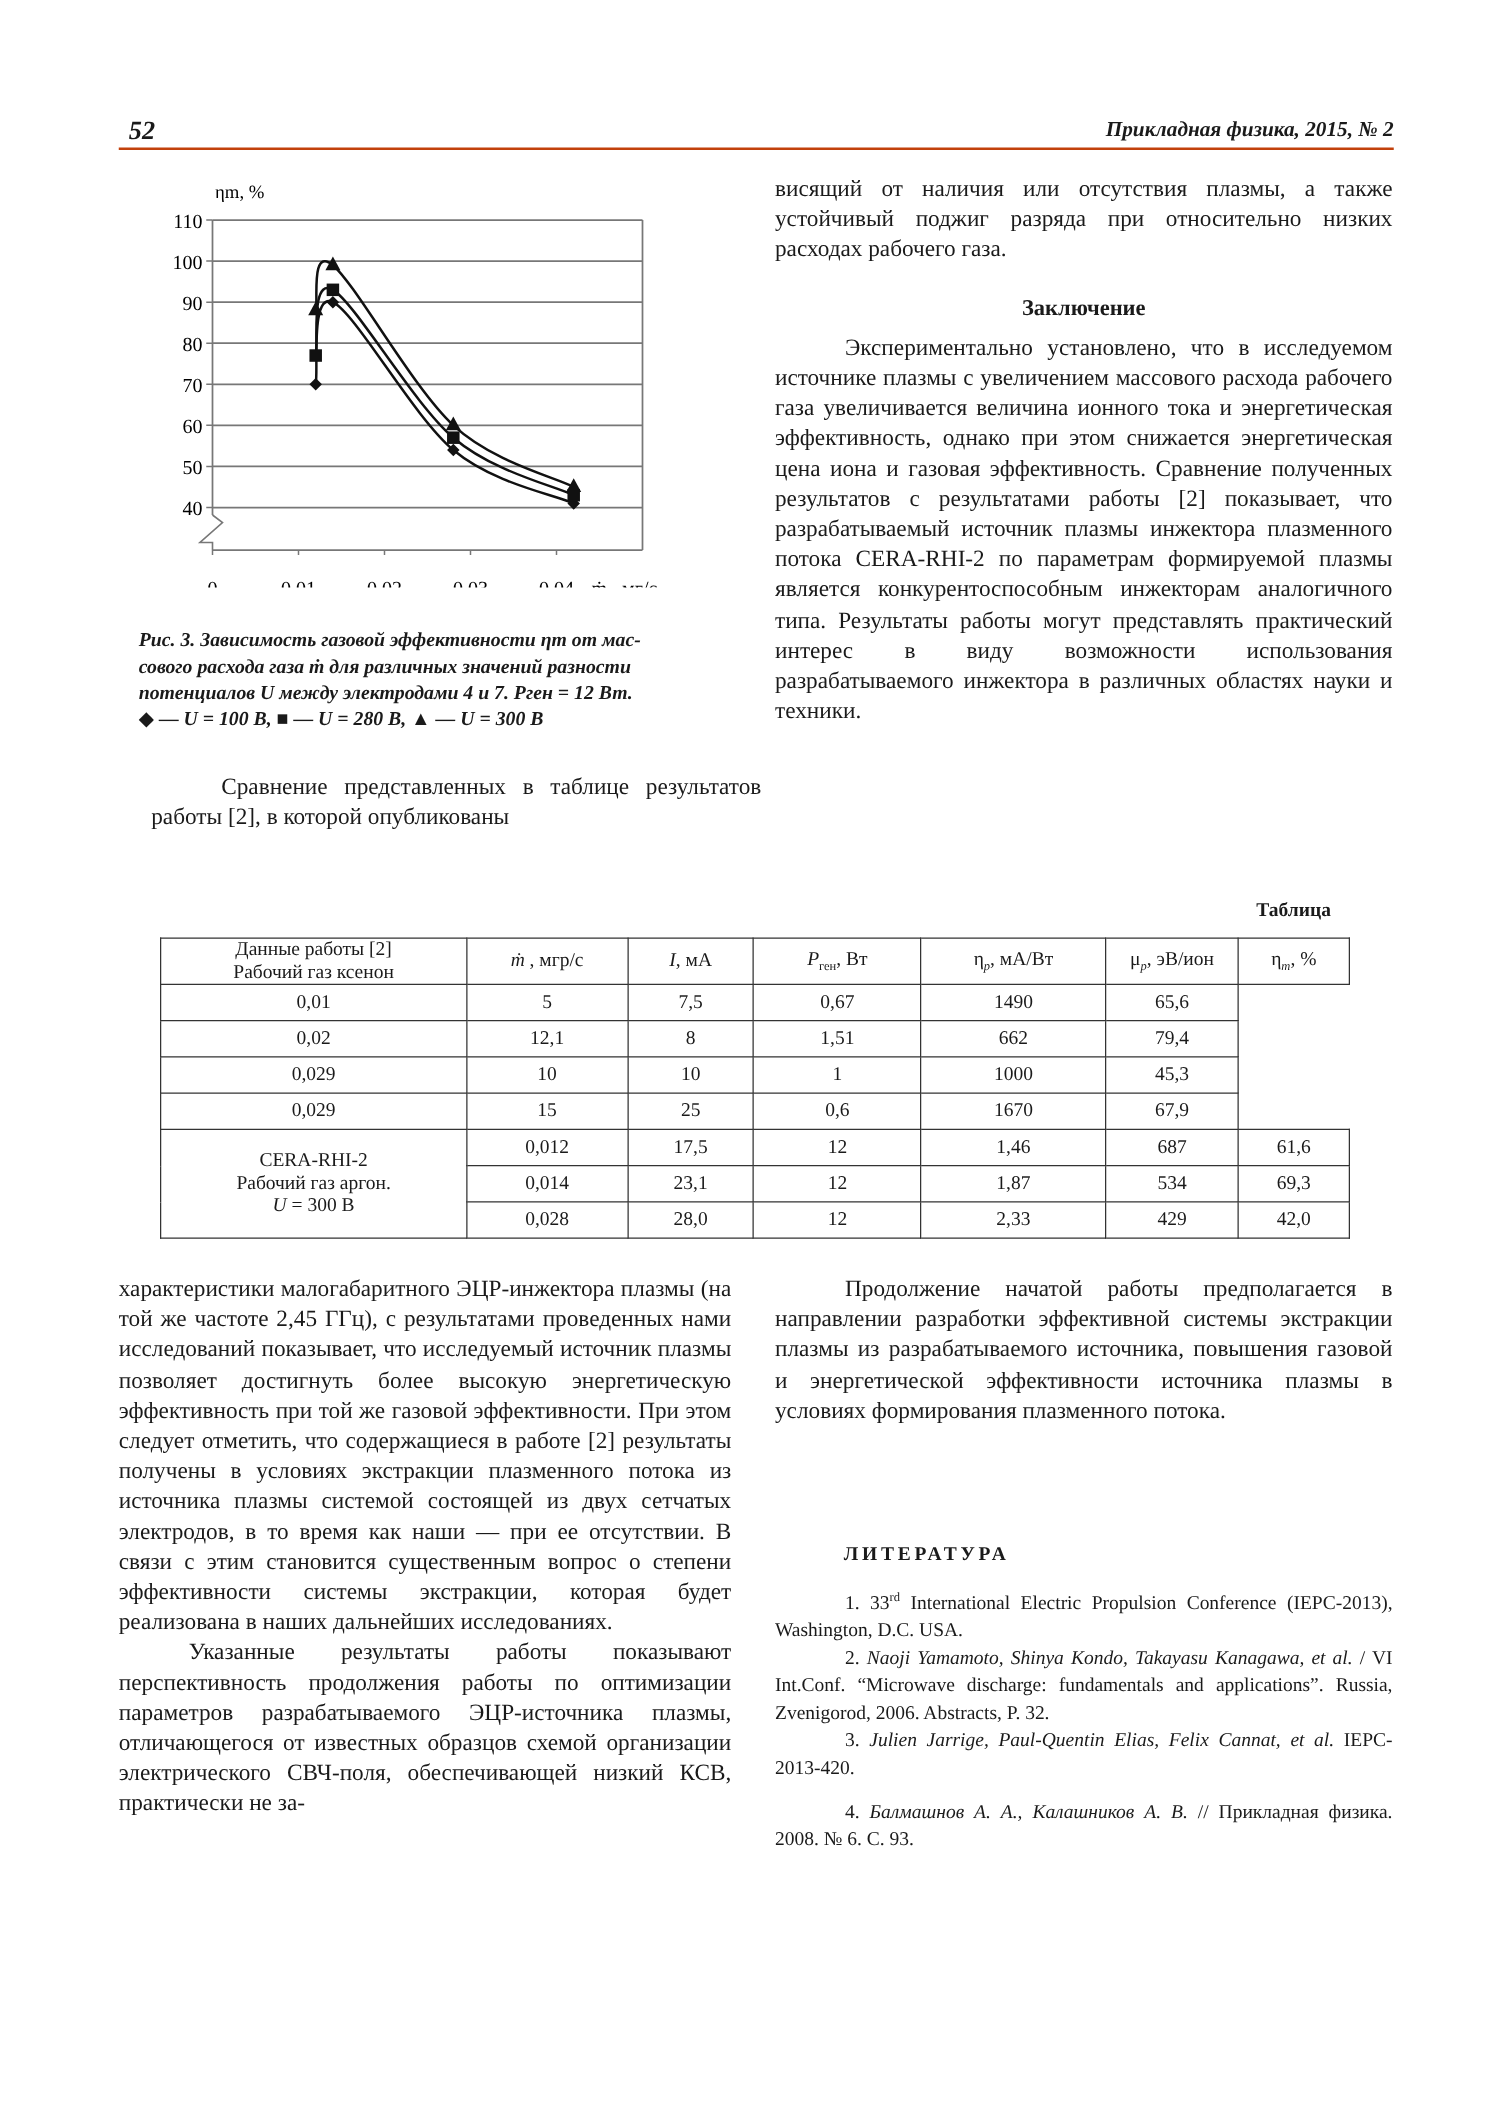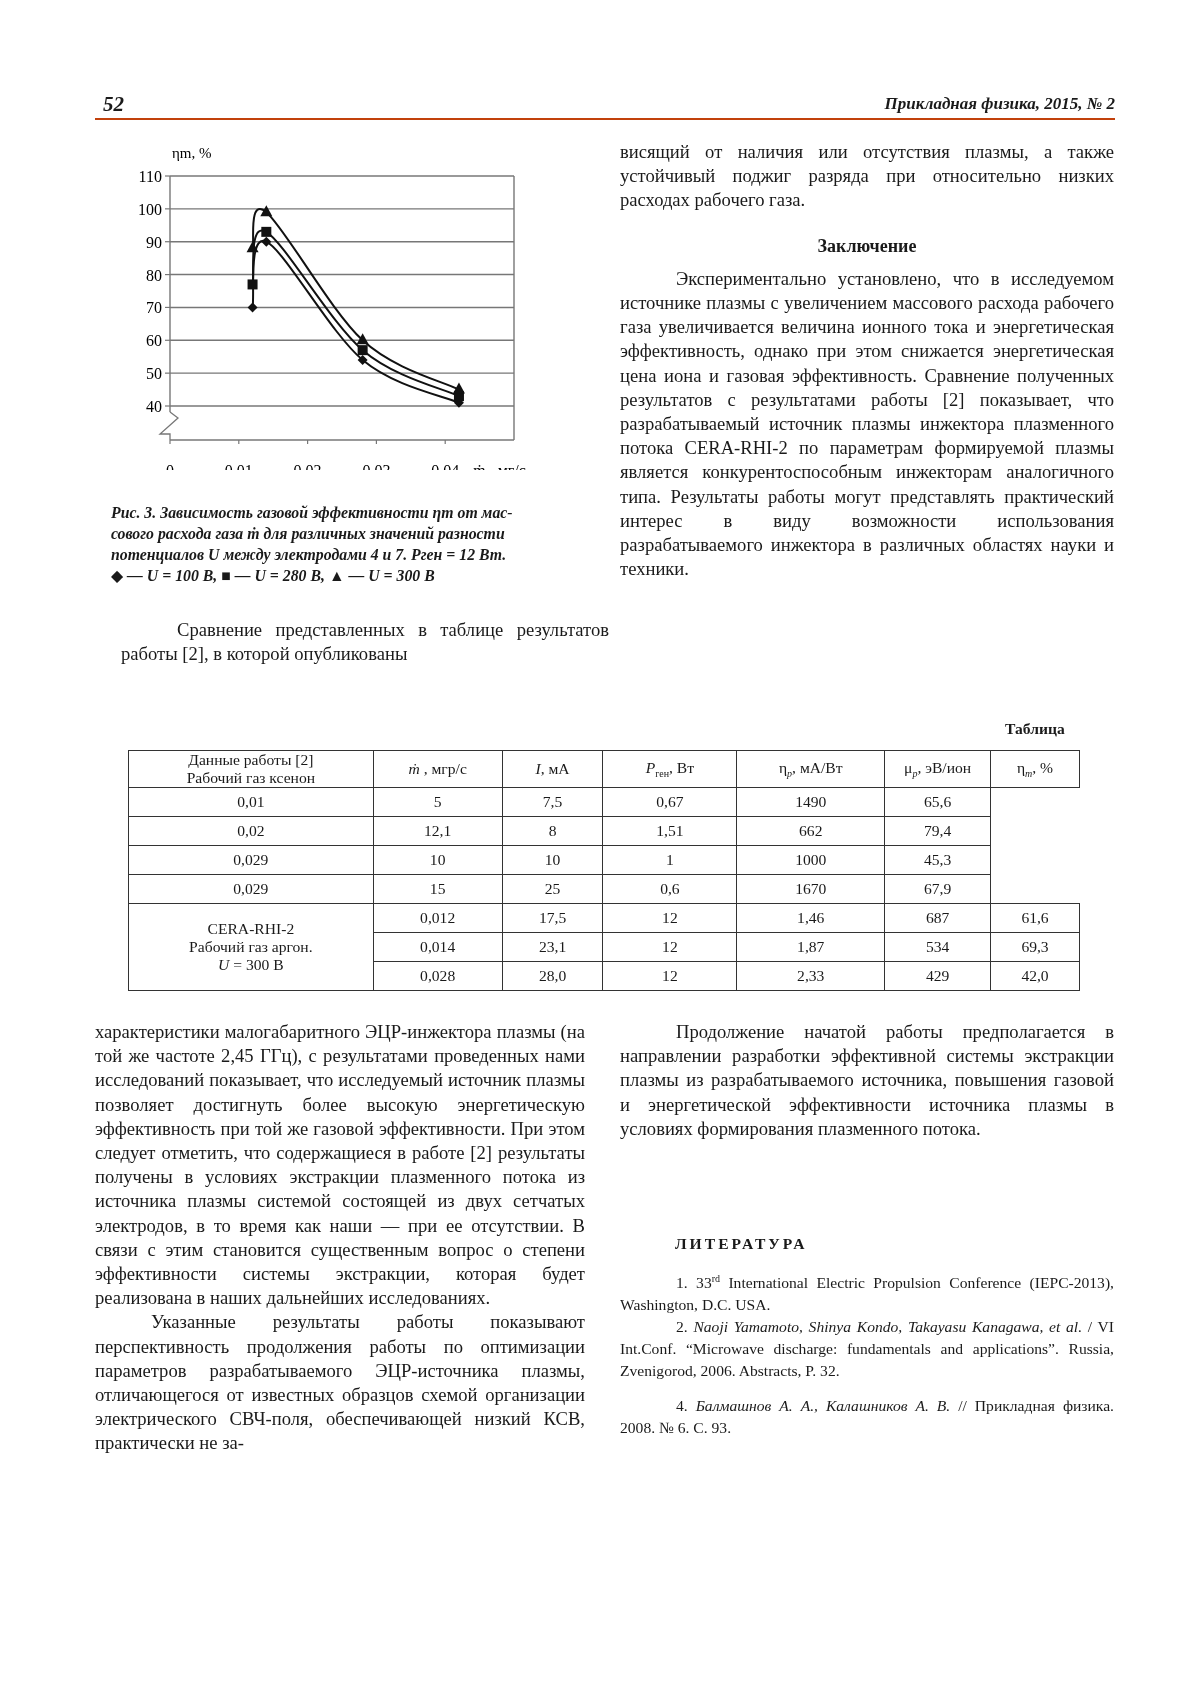--- a/index.html
+++ b/index.html
@@ -213,14 +213,15 @@
 
 <div class="abs col-text" style="left:620px; top:1020px; width:494px;">
   <p class="indent">Продолжение начатой работы предполагается в направлении разработки эффективной системы экстракции плазмы из разрабатываемого источника, повышения газовой и энергетической эффективности источника плазмы в условиях формирования плазменного потока.</p>
 </div>
 
 <div class="abs lit" style="left:675px; top:1235px;">ЛИТЕРАТУРА</div>
 
 <div class="abs refs" id="refs" style="left:620px; top:1268px; width:494px;">
     <p style="text-indent: 56px;"><span>1. </span><span>33<sup style="font-size:10px">rd</sup> International Electric Propulsion Conference (IEPC-2013), Washington, D.C. USA.</span></p>
     <p style="text-indent: 56px;"><span>2. </span><span class="it">Naoji Yamamoto, Shinya Kondo, Takayasu Kanagawa, et al.</span><span> / VI Int.Conf. “Microwave discharge: fundamentals and applications”. Russia, Zvenigorod, 2006. Abstracts, P. 32.</span></p>
+    <p style="text-indent: 56px;"><span>3. </span><span class="it">Julien Jarrige, Paul-Quentin Elias, Felix Cannat, et al.</span><span> IEPC-2013-420.</span></p>
     <p style="text-indent: 56px; margin-top: 13px;"><span>4. </span><span class="it">Балмашнов А. А., Калашников А. В.</span><span> // Прикладная физика. 2008. № 6. С. 93.</span></p>
   </div>
 
 </body></html>

